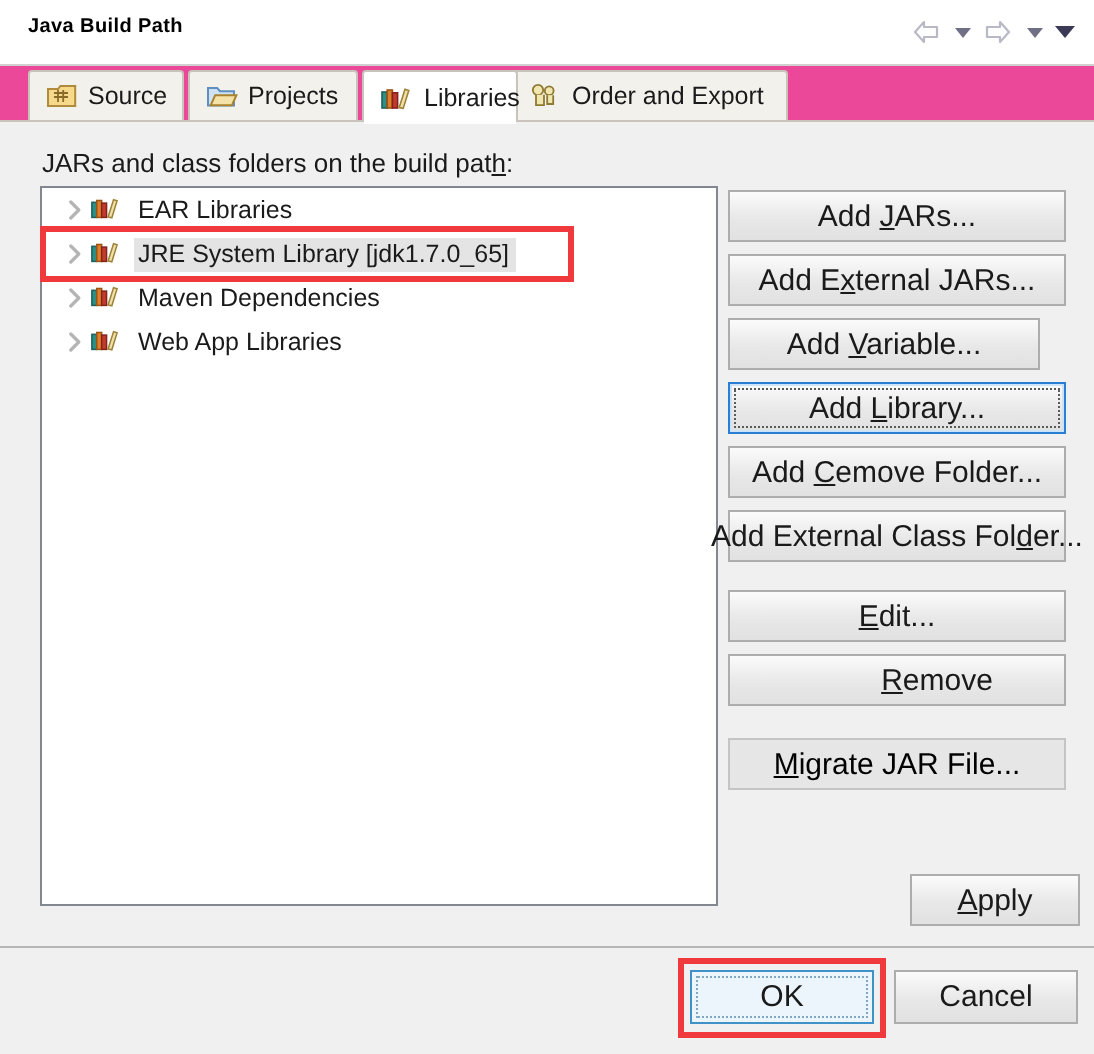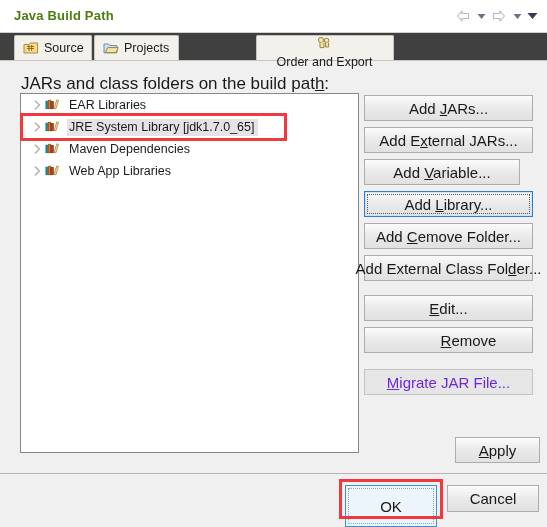--- a/index.html
+++ b/index.html
@@ -21,24 +21,24 @@
   #titlebar {
     position: absolute;
     left: 0; top: 0;
     width: 547px; height: 32px;
     background: #ffffff;
     border-bottom: 1px solid #d0d0d0;
   }
   #title-text {
     position: absolute;
     left: 14px; top: 8px;
-    font-size: 13px;
+    font-size: 10px;
     font-weight: bold;
     letter-spacing: 0.2px;
-    color: #4d7c0f;
+    color: #000000;
     white-space: nowrap;
   }
   .navicons {
     position: absolute;
     right: 8px; top: 7px;
     display: flex;
     align-items: center;
     gap: 1px;
     height: 18px;
   }
@@ -46,21 +46,21 @@
     width: 20px; height: 18px;
     display: flex; align-items: center; justify-content: center;
   }
   .navbtn.small { width: 14px; }
 
   
   #tabstrip {
     position: absolute;
     left: 0; top: 33px;
     width: 547px; height: 28px;
-    background: #404040;
+    background: #ec4899;
     text-align: right;
   }
   #tabstrip:after {
     content: "";
     position: absolute;
     left: 0; bottom: 0; width: 547px;
     height: 1px;
     background: #c8c4bc;
   }
   .tab {
@@ -99,21 +99,21 @@
   
   #content {
     position: absolute;
     left: 0; top: 61px;
     width: 547px; height: 412px;
     background: #f0f0f0;
   }
   #list-label {
     position: absolute;
     left: 21px; top: 13px;
-    font-size: 17px;
+    font-size: 13px;
     color: #1a1a1a;
     white-space: nowrap;
   }
   #tree-panel {
     position: absolute;
     left: 20px; top: 32px;
     width: 339px; height: 360px;
     background: #ffffff;
     border: 1px solid #828790;
     box-sizing: border-box;
@@ -160,21 +160,21 @@
     font-family: "Liberation Sans", sans-serif;
     font-size: 15px;
     color: #1a1a1a;
     display: flex;
     align-items: center;
     justify-content: center;
     white-space: nowrap;
     padding: 0;
   }
   .btn.disabled {
-    color: #6d28d9;
+    color: #000000;
     background: #e6e6e6;
     border-color: #c4c4c4;
   }
   .btn.focused {
     border: 1px solid #2a7fd4;
     box-shadow: 0 0 0 1px #cde3f7 inset;
   }
   .btn.focused .focusring {
     position: absolute;
     left: 2px; right: 2px; top: 2px; bottom: 2px;
@@ -262,21 +262,32 @@
   </div>
   <div class="tab" style="left:94px;width:85px;">
     <span style="display:inline-block;width:16px;height:14px;">
       <svg width="16" height="14" viewBox="0 0 16 14">
         <path d="M1 3 L5.6 3 L7 4.6 L14 4.6 L14 11.8 L1 11.8 Z" fill="#cfe2f5" stroke="#5e8fbe" stroke-width="1"></path>
         <path d="M2.4 11.6 L4.6 6.6 L15.2 6.6 L13 11.6 Z" fill="#f4e2a8" stroke="#a8822f" stroke-width="1"></path>
       </svg>
     </span>
     <span class="tab-label">Projects</span>
   </div>
-  <div class="tab" style="left:256px;width:138px;flex-direction:column;">
+  <div class="tab active" style="left:181px;width:78px;">
+    <span style="display:inline-block;width:17px;height:14px;">
+      <svg width="17" height="14" viewBox="0 0 17 14">
+        <rect x="1" y="4" width="2.6" height="8" fill="#2e8f86" stroke="#1d5e58" stroke-width="0.8"></rect>
+        <rect x="3.6" y="3" width="2.6" height="9" fill="#e07f2a" stroke="#9c5414" stroke-width="0.8"></rect>
+        <rect x="6.2" y="4.4" width="2.6" height="7.6" fill="#c23b2e" stroke="#84241b" stroke-width="0.8"></rect>
+        <path d="M9.6 11.8 L12.5 2.6 L14.4 3.2 L11.6 12.2 Z" fill="#f0dfa8" stroke="#9d8337" stroke-width="0.8"></path>
+      </svg>
+    </span>
+    <span class="tab-label">Libraries</span>
+  </div>
+  <div class="tab" style="left:256px;width:138px;">
     <span style="display:inline-block;width:16px;height:14px;">
       <svg width="16" height="14" viewBox="0 0 16 14">
         <circle cx="4" cy="4" r="2.6" fill="#f1e6b0" stroke="#8d7a33" stroke-width="0.9"></circle>
         <circle cx="9.6" cy="4.4" r="2.2" fill="#f1e6b0" stroke="#8d7a33" stroke-width="0.9"></circle>
         <path d="M3 6.4 L3 11.6 L7 11.6 L7 6.4" fill="#f1e6b0" stroke="#8d7a33" stroke-width="0.9"></path>
         <path d="M8.6 6.6 L8.6 11 L11.6 11 L11.6 6.6" fill="#f1e6b0" stroke="#8d7a33" stroke-width="0.9"></path>
       </svg>
     </span>
     <span class="tab-label">Order and Export</span>
   </div>
@@ -386,21 +397,21 @@
   </div>
 </div>
 
 <div class="btn" style="left:455px;top:437px;width:85px;height:26px;">
   <span><span></span><u class="mn">A</u><span>pply</span></span>
 </div>
 
 <div id="apply-sep"></div>
 
 <div id="footer">
-  <div class="btn default-btn" style="left:345px;top:11px;width:92px;height:42px;">
+  <div class="btn default-btn" style="left:345px;top:11px;width:92px;height:27px;">
     <span class="focusring"></span>
     <span>OK</span>
   </div>
   <div class="btn" style="left:447px;top:11px;width:92px;height:27px;">
     <span>Cancel</span>
   </div>
 </div>
 
 <div class="annot" style="left:20px;top:113px;width:267px;height:28px;"></div>
 <div class="annot" style="left:339px;top:479px;width:104px;height:40px;"></div>

